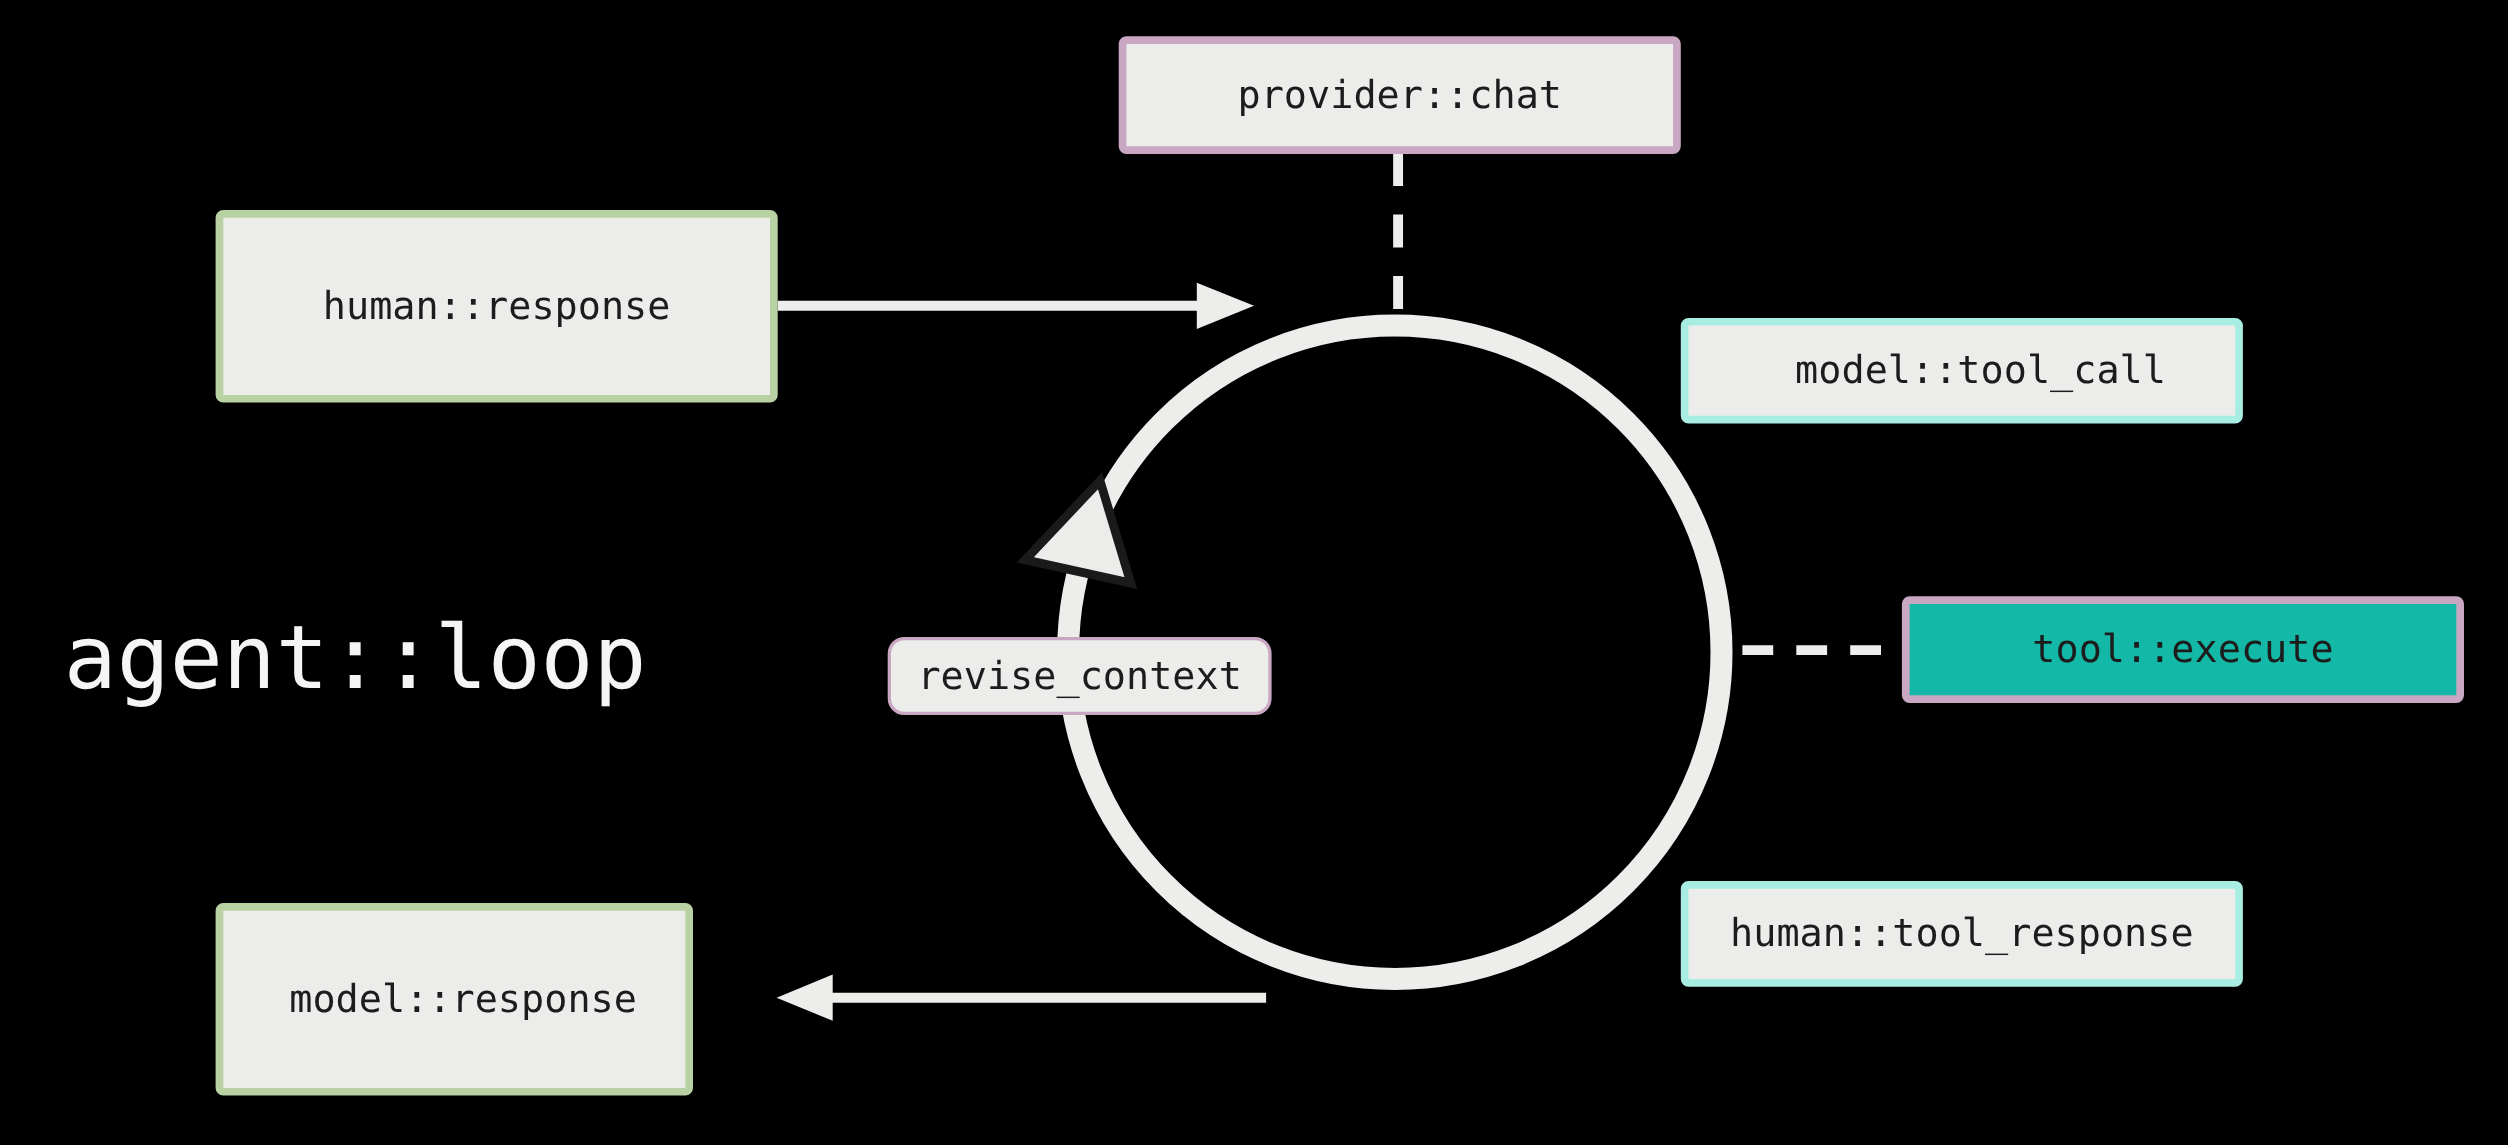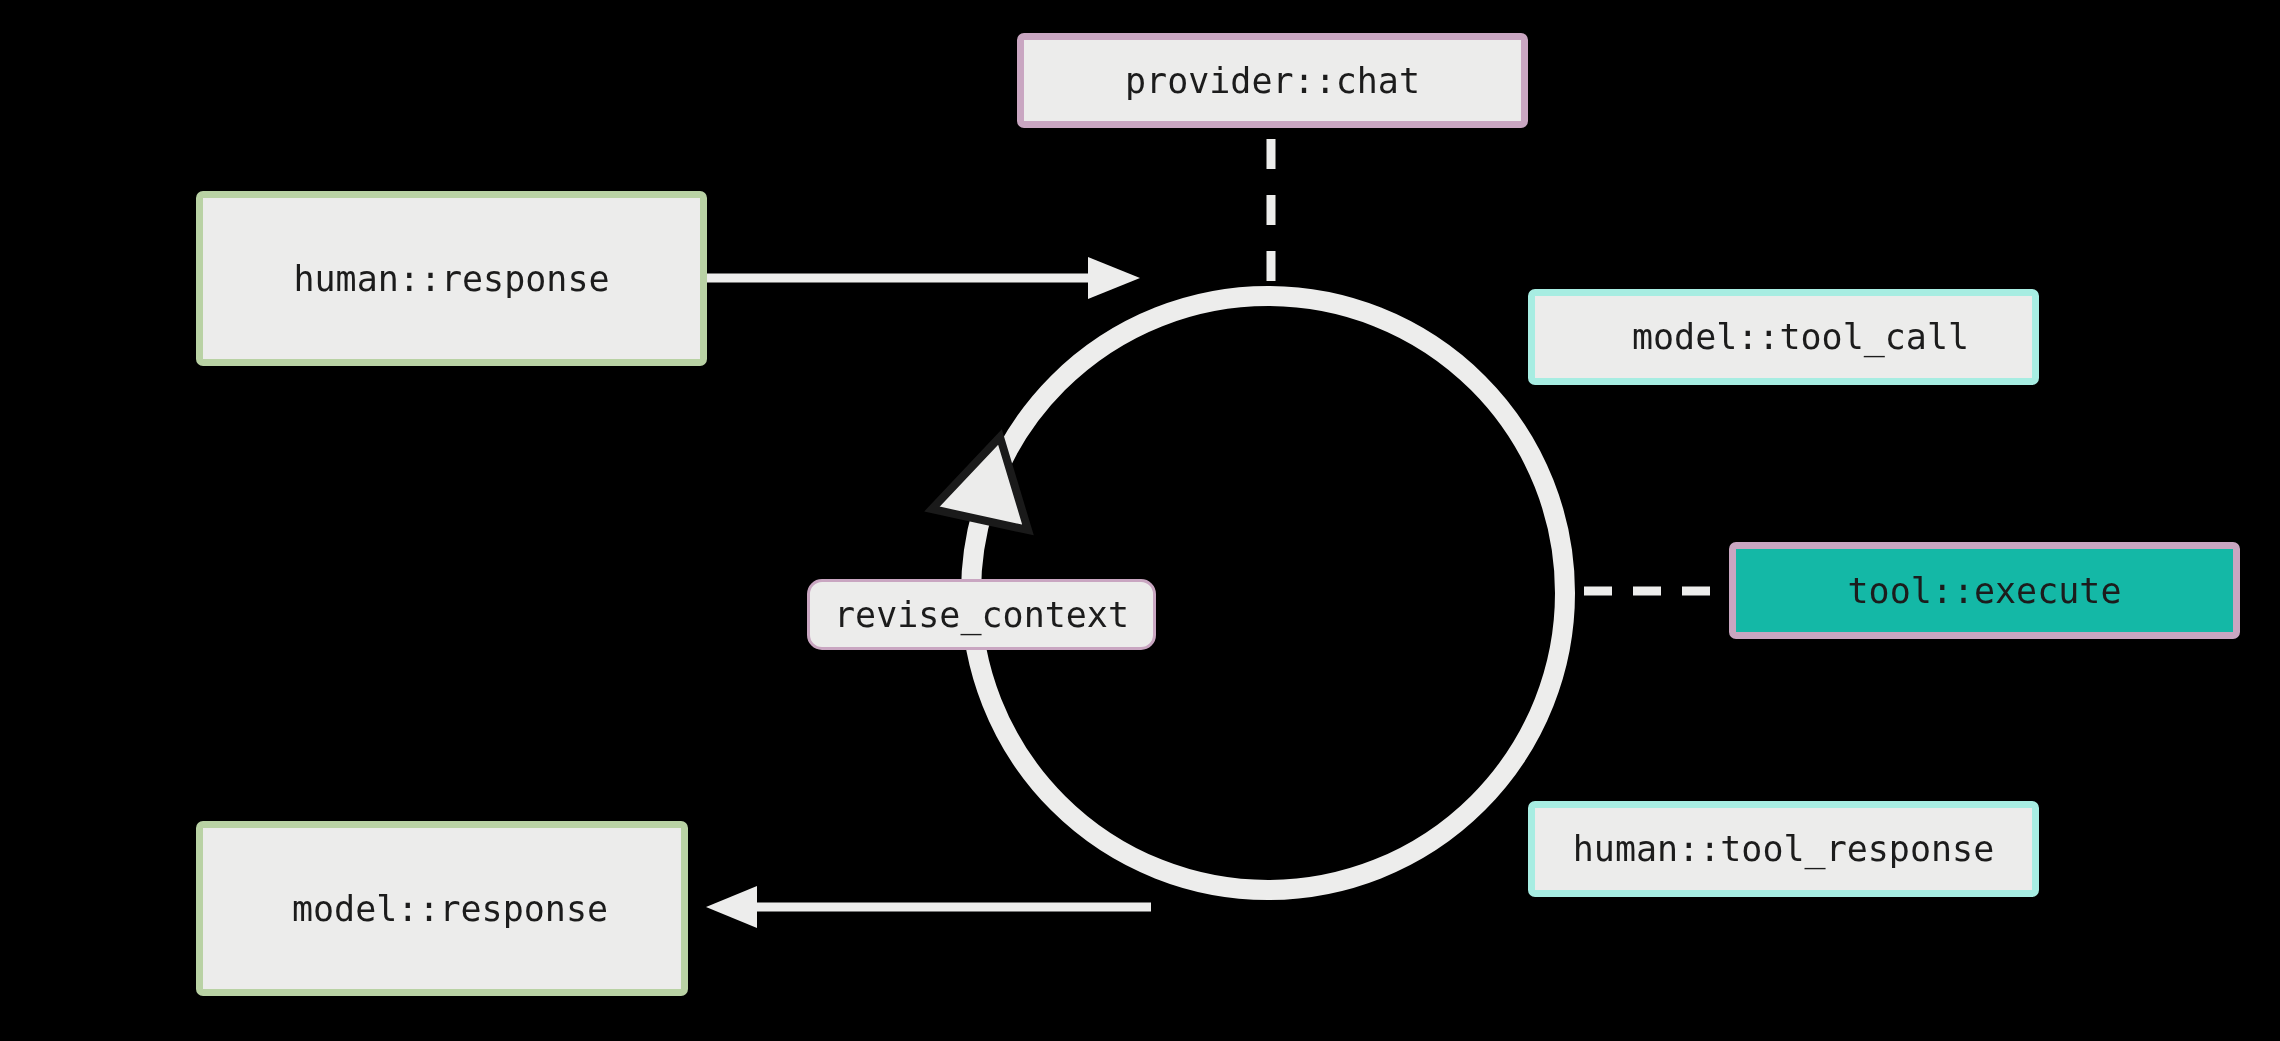--- a/index.html
+++ b/index.html
@@ -33,26 +33,26 @@
     align-items: center;
     justify-content: center;
     font-size: 35px;
     letter-spacing: 0px;
     white-space: nowrap;
   }
   .node.thin-border {
     border-width: 3px;
     border-radius: 15px;
   }
-  .node-provider-chat   { left: 1017px; top: 33px;  width: 511px; height: 95px; }
+  .node-provider-chat   { left: 1017px; top: 33px;  width: 511px; height: 107px; }
   .node-human-request   { left: 196px;  top: 191px; width: 511px; height: 175px; }
   .node-model-tool-call { left: 1528px; top: 289px; width: 511px; height: 96px; }
   .node-tool-execute    { left: 1729px; top: 542px; width: 511px; height: 97px; }
   .node-human-tool-response { left: 1528px; top: 801px; width: 511px; height: 96px; }
-  .node-model-response  { left: 196px;  top: 821px; width: 492px; height: 175px; padding-left: 16px; }
+  .node-model-response  { left: 196px;  top: 821px; width: 434px; height: 175px; padding-left: 16px; }
   .node-revise-context  { left: 807px;  top: 579px; width: 349px; height: 71px; }
   .loop-title {
     position: absolute;
     z-index: 2;
     left: 58px;
     top: 554px;
     font-size: 80px;
     line-height: 1.1;
     white-space: nowrap;
   }
@@ -104,14 +104,15 @@
   </div>
 
   <div class="node node-model-response" style="background-color: rgb(236, 236, 235); color: rgb(28, 28, 28); border-color: rgb(185, 210, 164);">
     <span>model::response</span>
   </div>
 
   <div class="node node-revise-context thin-border" style="background-color: rgb(236, 236, 235); color: rgb(28, 28, 28); border-color: rgb(201, 166, 193);">
     <span>revise_context</span>
   </div>
 
+  <div class="loop-title" style="color: rgb(245, 245, 245);">agent::loop</div>
 
 </div>
 
 </body></html>

